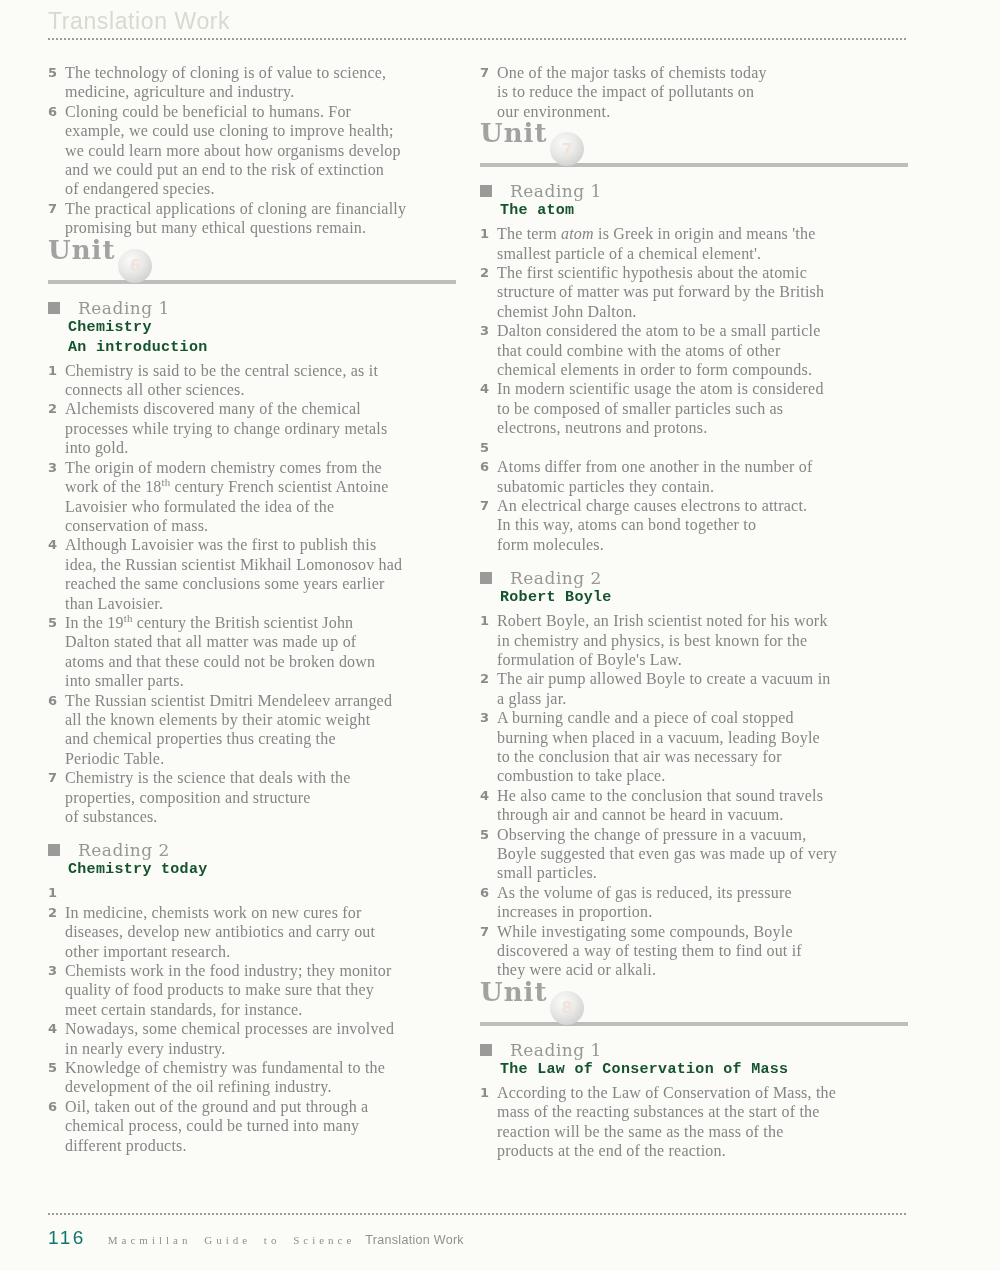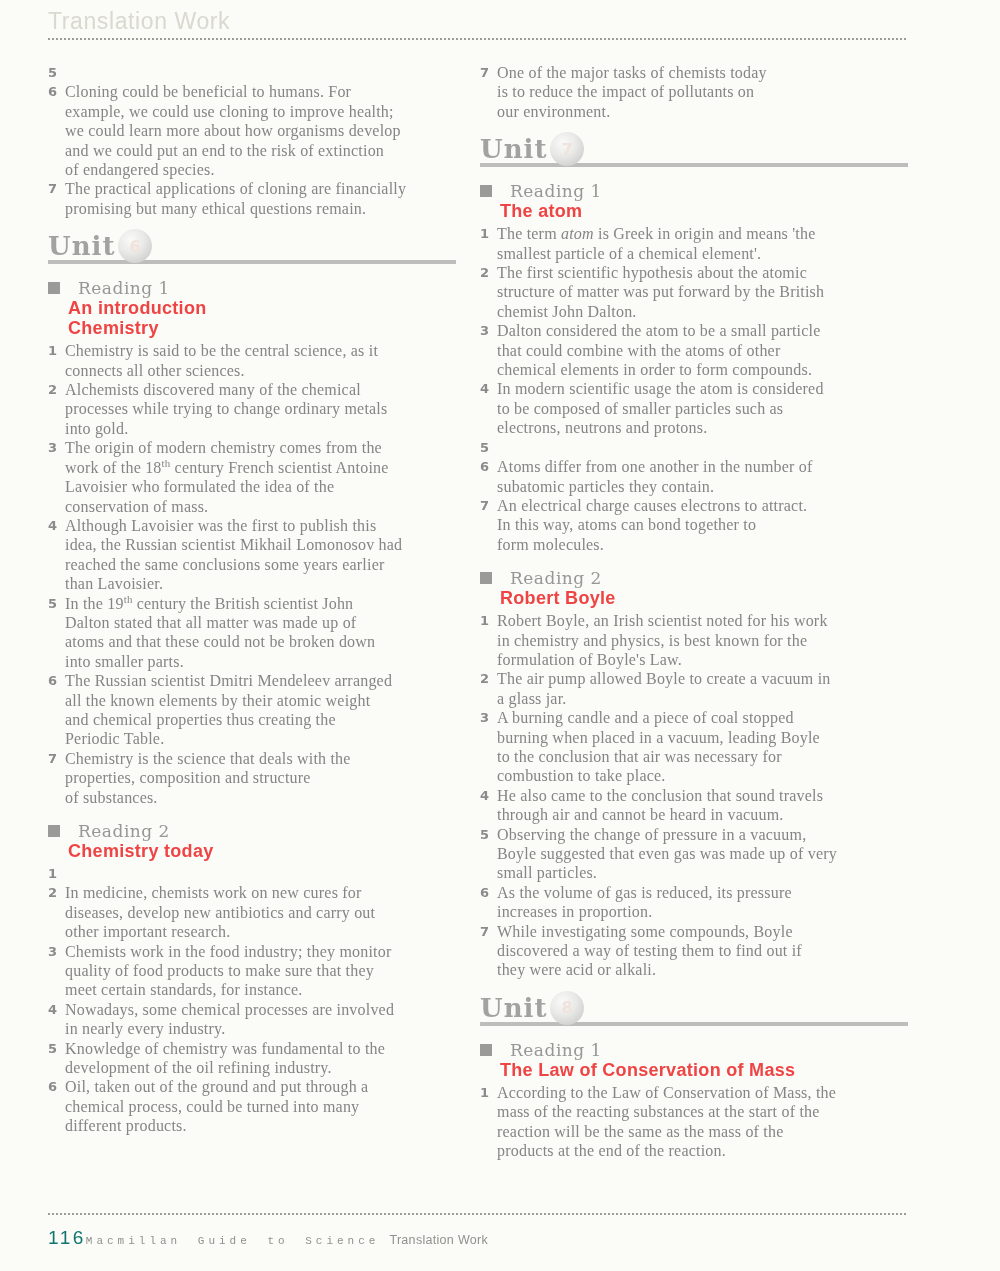--- a/index.html
+++ b/index.html
@@ -37,21 +37,21 @@
     font-size:16px;line-height:19.4px;
     color:#858585;letter-spacing:0.2px;
   }
   .item .txt sup{font-size:68%;line-height:0;vertical-align:super;}
   .item .txt em{}
 
   
   .unit-header{position:relative;height:36px;margin-top:10px;margin-bottom:4px;}
   .unit-rule{position:absolute;left:0;right:0;bottom:0;height:4px;background:#bdbdbb;}
   .unit-label{
-    position:absolute;left:0;bottom:3px;
+    position:absolute;left:0;bottom:19px;
     font-family:"DejaVu Serif", serif;font-weight:bold;
     font-size:26px;color:#a2a2a0;letter-spacing:1px;
   }
   .unit-sphere{
     position:absolute;left:70px;bottom:1px;
     width:34px;height:34px;border-radius:50%;
     background:radial-gradient(circle at 38% 32%, #fafafa 0%, #e9e9e7 42%, #c3c3c1 100%);
     display:flex;align-items:center;justify-content:center;
     font-family:"DejaVu Sans", sans-serif;font-weight:bold;
     font-size:16px;color:#f0e3db;
@@ -60,34 +60,35 @@
   
   .reading{margin-top:14px;}
   .reading-header{display:flex;align-items:center;gap:18px;}
   .reading-bullet{flex:none;width:12px;height:12px;background:#9a9a98;}
   .reading-label{
     font-family:"DejaVu Serif", serif;
     font-size:17px;color:#979795;letter-spacing:0.5px;line-height:20px;
   }
   .reading-titles{margin-left:20px;}
   .reading-title{
-    font-family:Liberation Sans, sans-serif;font-weight:bold;
-    font-size:18px;line-height:20px;color:#ef4444;letter-spacing:0.3px;
+    font-family:Liberation Mono, monospace;font-weight:bold;
+    font-size:15px;line-height:20px;color:#14532d;letter-spacing:0.3px;
   }
 
   
   .footer{position:absolute;left:48px;right:94px;bottom:22px;}
   .footer-line{display:flex;align-items:baseline;margin-top:12px;}
   .page-number{
     font-family:"Liberation Sans", sans-serif;
     font-size:19px;color:#0f766e;letter-spacing:2.5px;
   }
   .book-title{
-    font-family:Liberation Mono, monospace;
+    font-family:Liberation Serif, serif;
     font-size:11px;color:#90908e;letter-spacing:4px;word-spacing:6px;
+    margin-left:22px;
   }
   .footer-section{
     font-family:"Liberation Sans", sans-serif;
     font-size:12.5px;color:#90908e;letter-spacing:0.3px;
     margin-left:10px;
   }
 </style>
 </head>
 <body>
 
@@ -96,20 +97,22 @@
   <div class="header">
     <div class="header-title">Translation Work</div>
     <div class="dotted-rule"></div>
   </div>
 
   <div class="columns">
     <div class="col-left">
         <div class="items-block">
           <div class="item">
             <span class="num">5</span>
+            <span class="txt">The technology of cloning is of value to science,
+medicine, agriculture and industry.</span>
           </div>
           <div class="item">
             <span class="num">6</span>
             <span class="txt">Cloning could be beneficial to humans. For
 example, we could use cloning to improve health;
 we could learn more about how organisms develop
 and we could put an end to the risk of extinction
 of endangered species.</span>
           </div>
           <div class="item">
@@ -122,22 +125,22 @@
           <div class="unit-rule"></div>
           <span class="unit-label">Unit</span>
           <div class="unit-sphere">6</div>
         </div>
         <div class="reading">
           <div class="reading-header">
             <span class="reading-bullet"></span>
             <span class="reading-label">Reading 1</span>
           </div>
           <div class="reading-titles">
+            <div class="reading-title">Chemistry</div>
             <div class="reading-title">An introduction</div>
-            <div class="reading-title">Chemistry</div>
           </div>
         </div>
         <div class="items-block">
           <div class="item">
             <span class="num">1</span>
             <span class="txt">Chemistry is said to be the central science, as it
 connects all other sciences.</span>
           </div>
           <div class="item">
             <span class="num">2</span>

